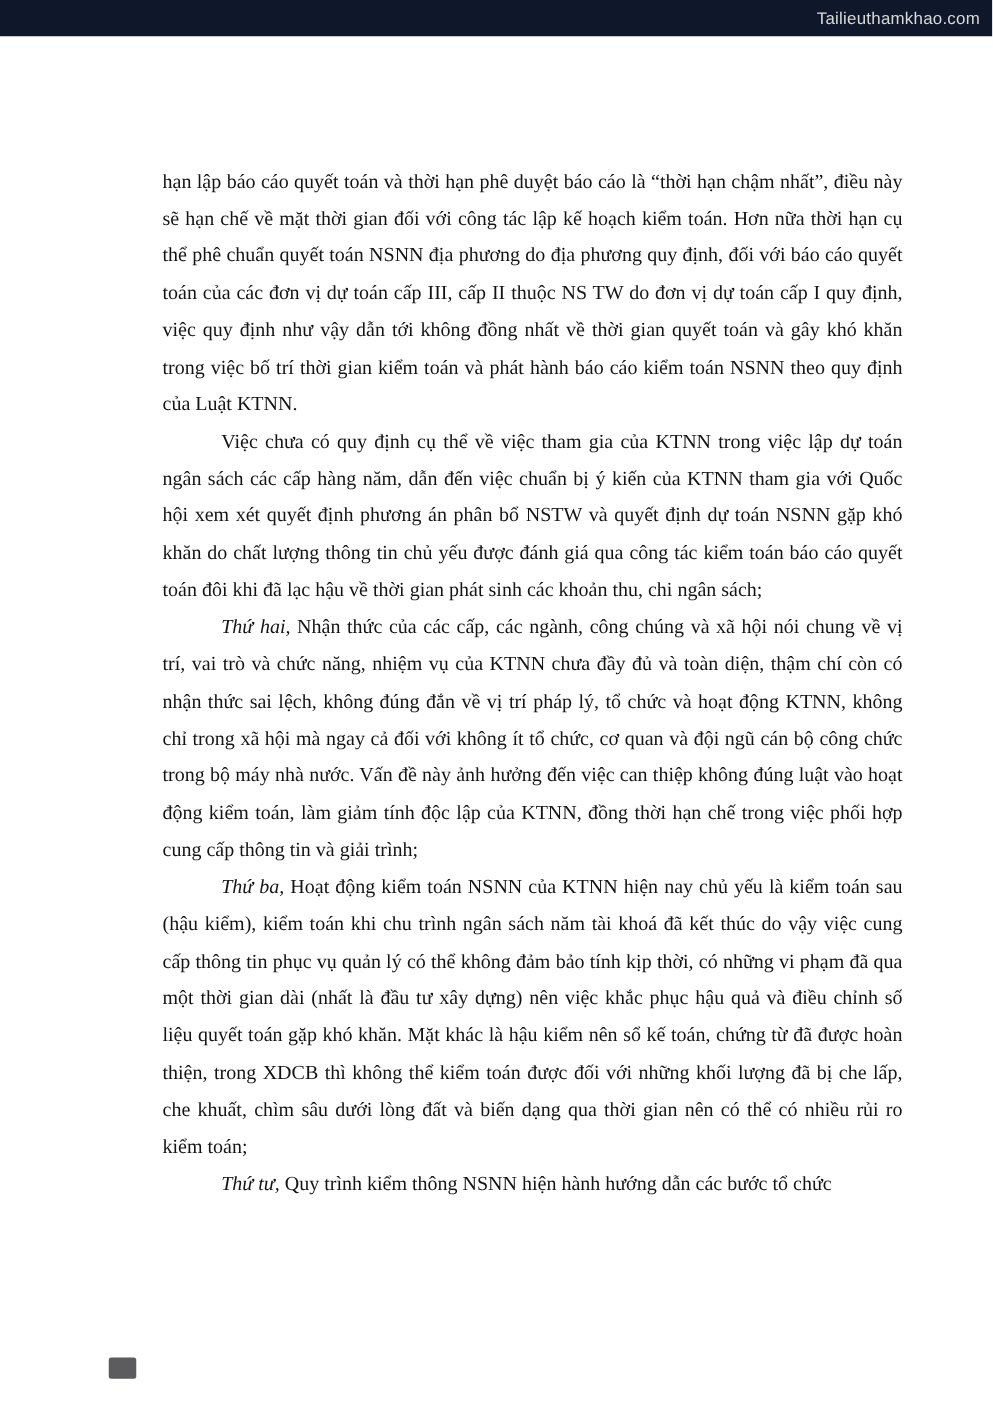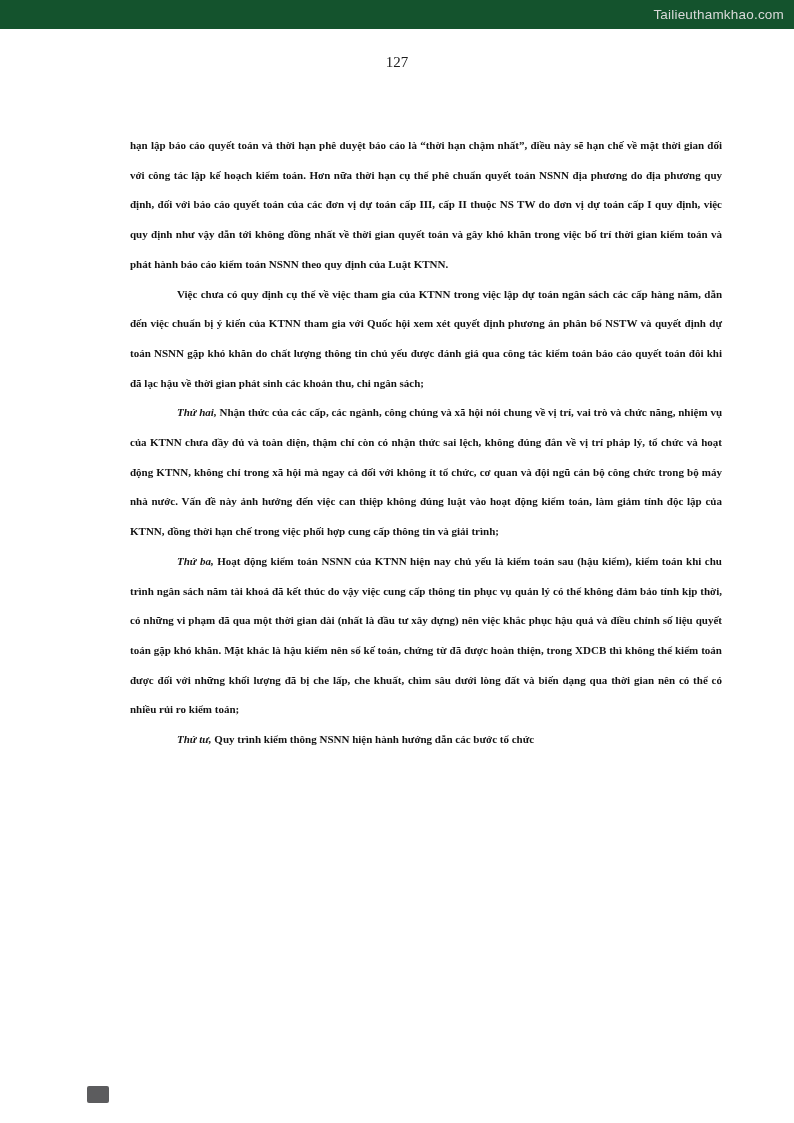--- a/index.html
+++ b/index.html
@@ -13,21 +13,21 @@
     background: #ffffff;
     overflow: hidden;
     margin: 0 auto;
   }
 
   .topbar {
     position: absolute;
     top: 0; left: 0;
     width: 100%;
     height: 29px;
-    background: #14532d;
+    background: #0f172a;
     display: flex;
     align-items: center;
     justify-content: flex-end;
     padding-right: 10px;
   }
   .watermark {
     color: #d9d9d9;
     font-family: "Liberation Sans", sans-serif;
     font-size: 13.5px;
     letter-spacing: 0.2px;
@@ -41,25 +41,24 @@
     text-align: center;
     font-size: 15px;
     color: #1c1c1c;
   }
 
   .body-text {
     position: absolute;
     top: 131px;
     left: 130px;
     width: 592px;
-    font-size: 11px;
+    font-size: 16px;
     line-height: 29.7px;
     color: #141414;
     text-align: justify;
-    font-weight: bold;
   }
   .para { margin: 0; }
   .para.indent { text-indent: 47px; }
   .para .lead { font-style: italic; }
 
   .scan-artifact {
     position: absolute;
     left: 87px;
     top: 1086px;
     width: 22px;
@@ -71,21 +70,20 @@
 </style>
 </head>
 <body>
 
 <div class="page">
 
   <div class="topbar">
     <span class="watermark">Tailieuthamkhao.com</span>
   </div>
 
-  <div class="page-number">127</div>
 
   <div class="body-text">
 
     <p class="para"><span>hạn lập báo cáo quyết toán và thời hạn phê duyệt báo cáo là “thời hạn chậm nhất”, điều này sẽ hạn chế về mặt thời gian đối với công tác lập kế hoạch kiểm toán. Hơn nữa thời hạn cụ thể phê chuẩn quyết toán NSNN địa phương do địa phương quy định, đối với báo cáo quyết toán của các đơn vị dự toán cấp III, cấp II thuộc NS TW do đơn vị dự toán cấp I quy định, việc quy định như vậy dẫn tới không đồng nhất về thời gian quyết toán và gây khó khăn trong việc bố trí thời gian kiểm toán và phát hành báo cáo kiểm toán NSNN theo quy định của Luật KTNN.</span></p>
 
     <p class="para indent"><span>Việc chưa có quy định cụ thể về việc tham gia của KTNN trong việc lập dự toán ngân sách các cấp hàng năm, dẫn đến việc chuẩn bị ý kiến của KTNN tham gia với Quốc hội xem xét quyết định phương án phân bổ NSTW và quyết định dự toán NSNN gặp khó khăn do chất lượng thông tin chủ yếu được đánh giá qua công tác kiểm toán báo cáo quyết toán đôi khi đã lạc hậu về thời gian phát sinh các khoản thu, chi ngân sách;</span></p>
 
     <p class="para indent"><em class="lead">Thứ hai,</em><span> Nhận thức của các cấp, các ngành, công chúng và xã hội nói chung về vị trí, vai trò và chức năng, nhiệm vụ của KTNN chưa đầy đủ và toàn diện, thậm chí còn có nhận thức sai lệch, không đúng đắn về vị trí pháp lý, tổ chức và hoạt động KTNN, không chỉ trong xã hội mà ngay cả đối với không ít tổ chức, cơ quan và đội ngũ cán bộ công chức trong bộ máy nhà nước. Vấn đề này ảnh hưởng đến việc can thiệp không đúng luật vào hoạt động kiểm toán, làm giảm tính độc lập của KTNN, đồng thời hạn chế trong việc phối hợp cung cấp thông tin và giải trình;</span></p>
 
     <p class="para indent"><em class="lead">Thứ ba,</em><span> Hoạt động kiểm toán NSNN của KTNN hiện nay chủ yếu là kiểm toán sau (hậu kiểm), kiểm toán khi chu trình ngân sách năm tài khoá đã kết thúc do vậy việc cung cấp thông tin phục vụ quản lý có thể không đảm bảo tính kịp thời, có những vi phạm đã qua một thời gian dài (nhất là đầu tư xây dựng) nên việc khắc phục hậu quả và điều chỉnh số liệu quyết toán gặp khó khăn. Mặt khác là hậu kiểm nên sổ kế toán, chứng từ đã được hoàn thiện, trong XDCB thì không thể kiểm toán được đối với những khối lượng đã bị che lấp, che khuất, chìm sâu dưới lòng đất và biến dạng qua thời gian nên có thể có nhiều rủi ro kiểm toán;</span></p>

